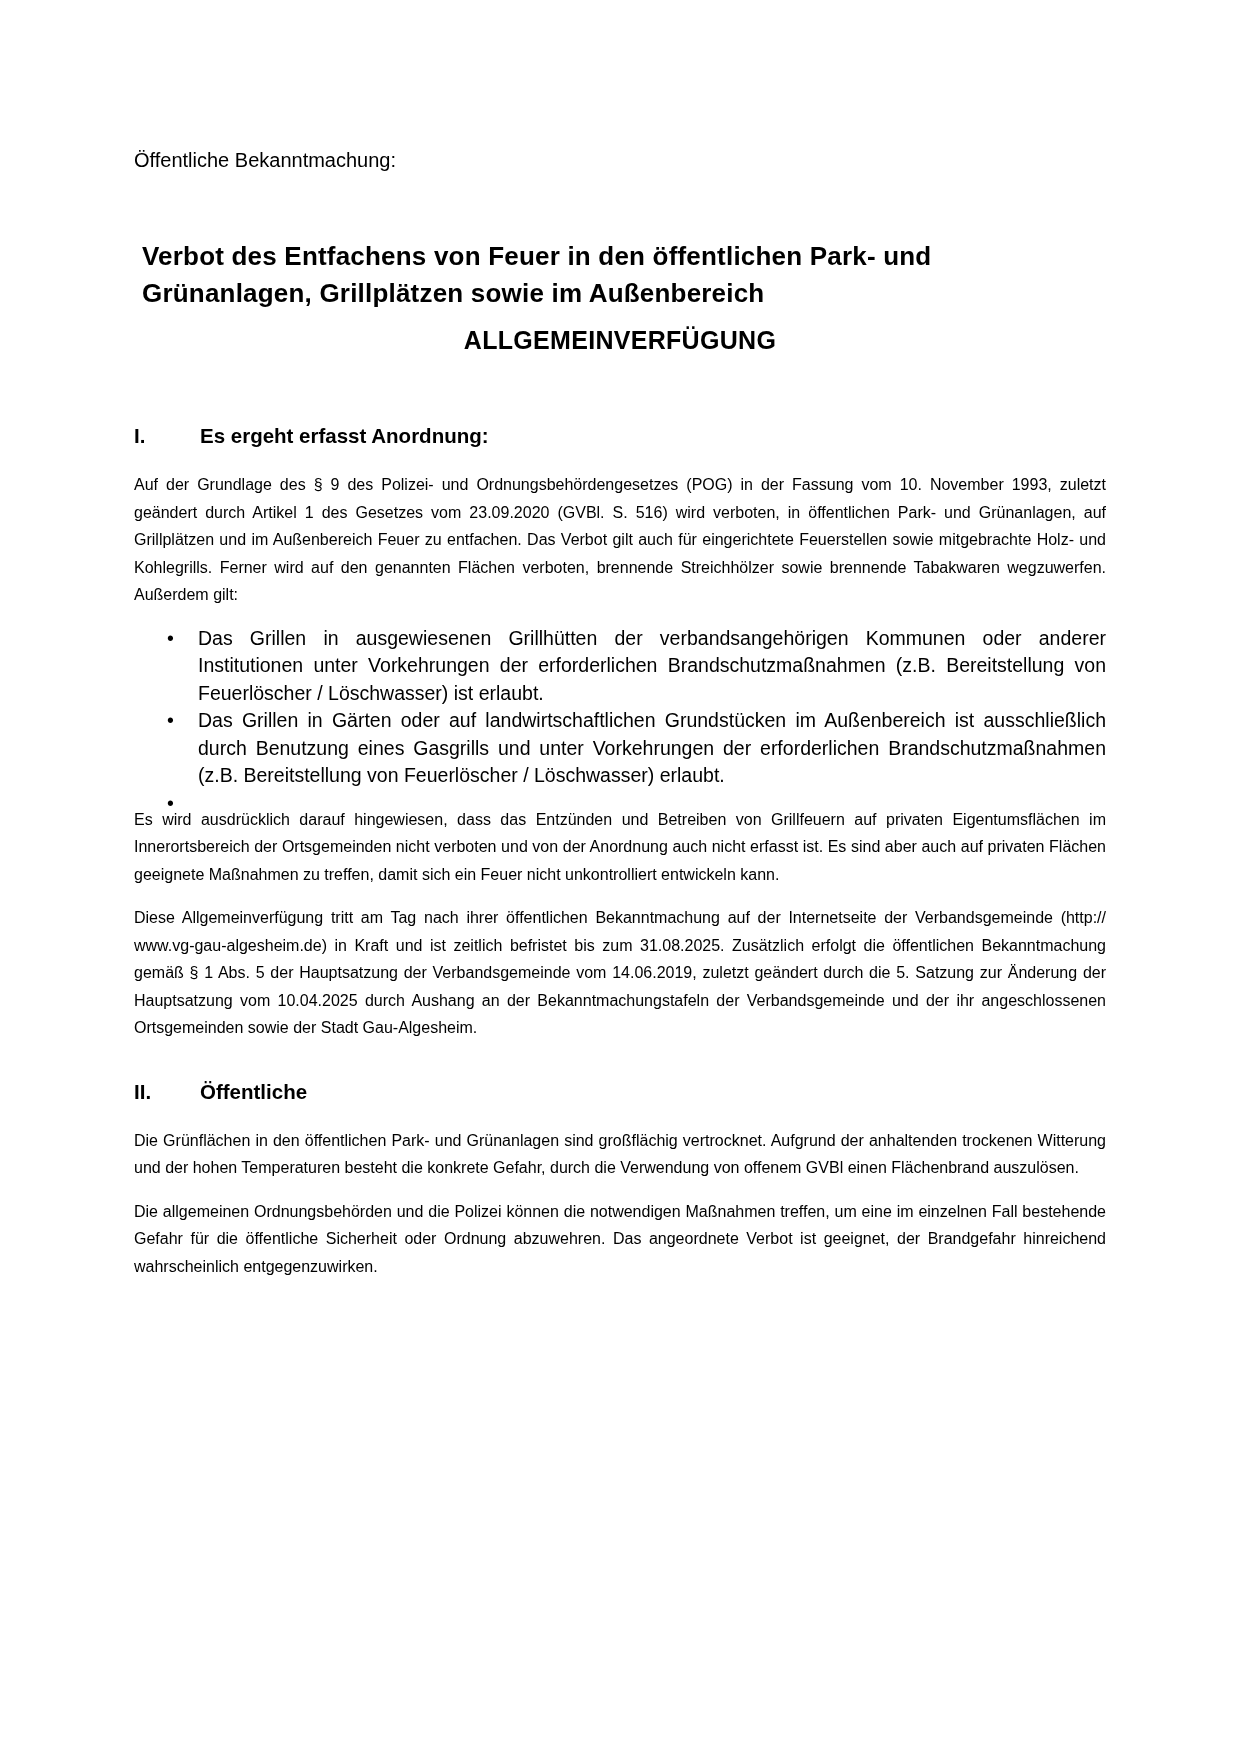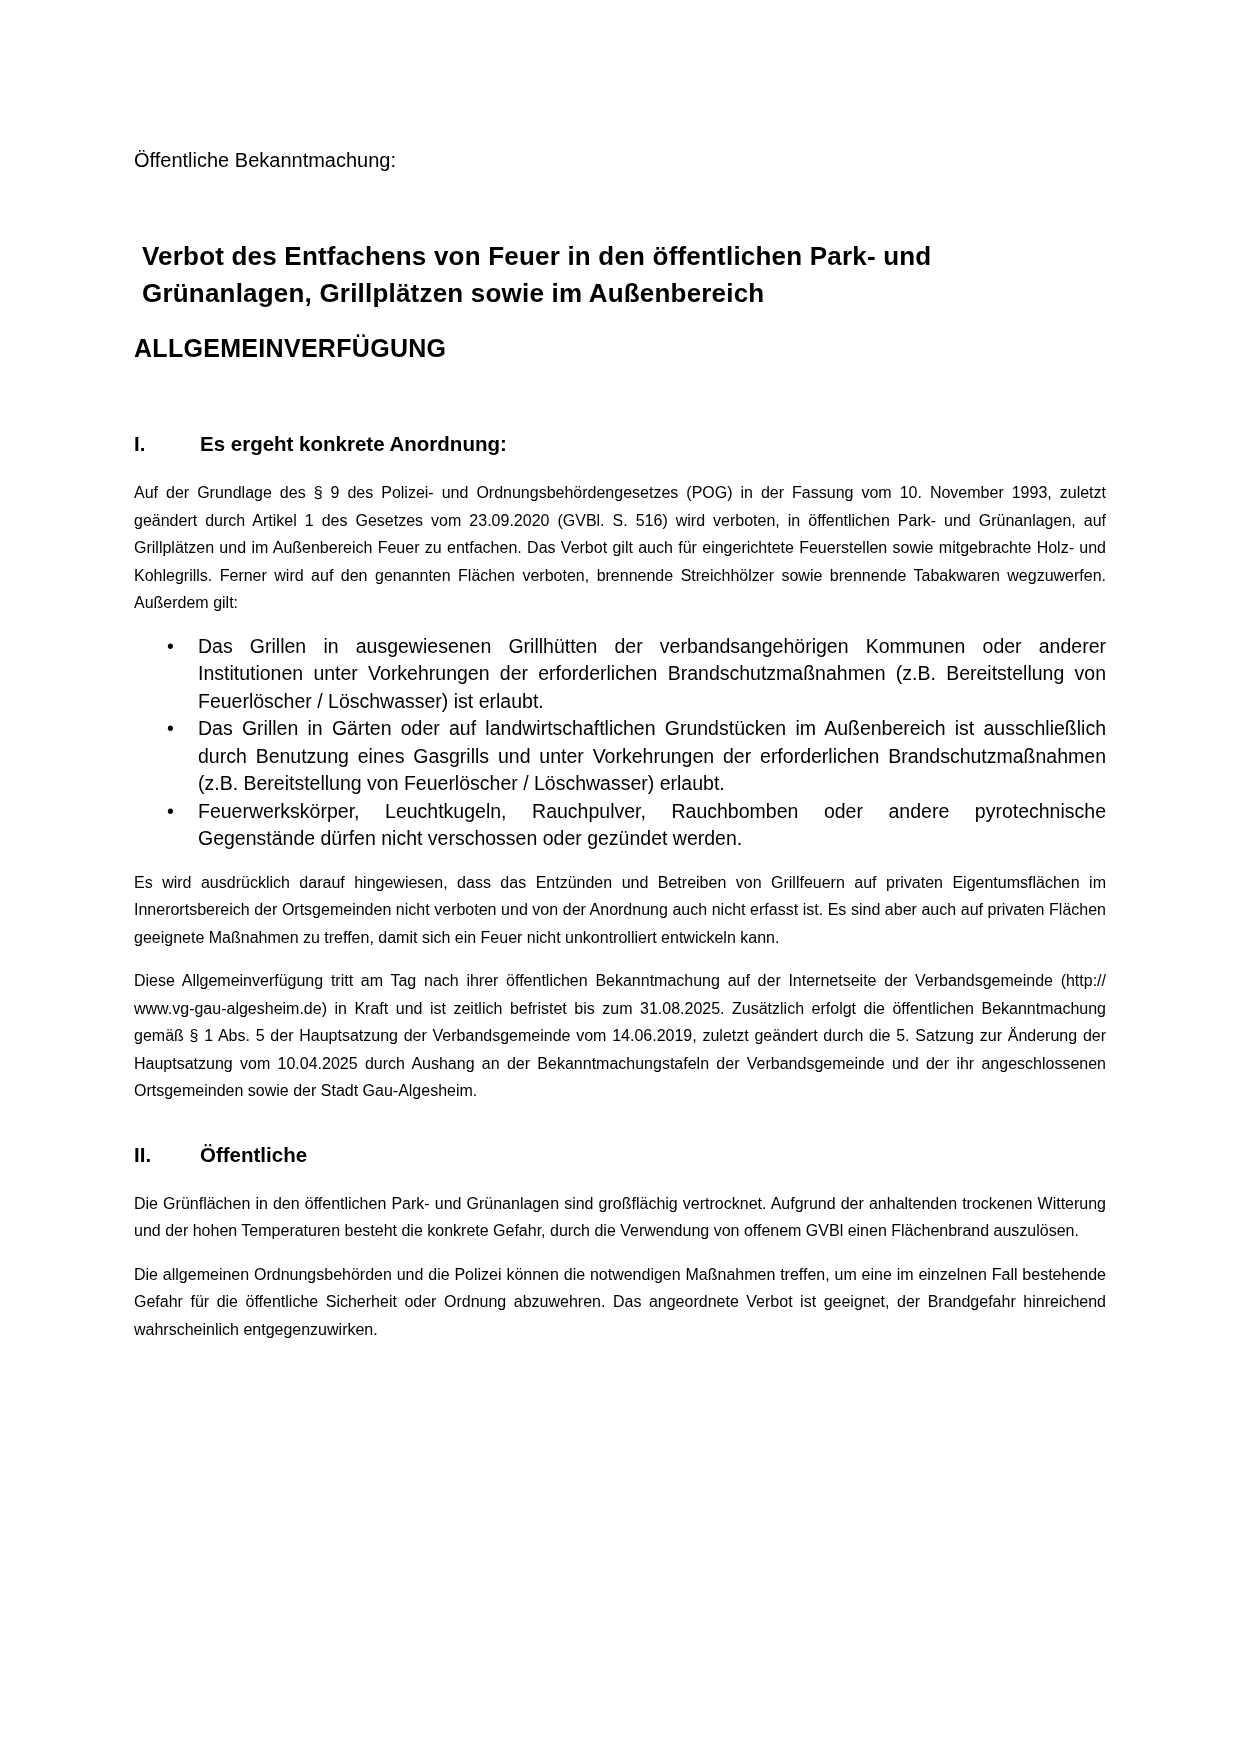--- a/index.html
+++ b/index.html
@@ -26,25 +26,26 @@
     font-weight: 400;
   }
   .doc-title {
     margin: 66px 0 0 8px;
     font-size: 26px;
     line-height: 37px;
     font-weight: 700;
     letter-spacing: 0.2px;
   }
   .doc-subtitle {
-    margin: 20px 0 0 0;
+    margin: 12px 0 0 0;
     font-size: 25px;
     line-height: 32px;
     font-weight: 700;
     letter-spacing: 0.3px;
+    text-align: center;
   }
   .section-heading {
     display: flex;
     margin: 66px 0 22px 0;
     font-size: 20.5px;
     line-height: 27px;
     font-weight: 700;
   }
   .section-heading.second {
     margin-top: 36px;
@@ -83,37 +84,36 @@
 <div class="page">
 
   <p class="kicker">Öffentliche Bekanntmachung:</p>
 
   <h1 class="doc-title">Verbot des Entfachens von Feuer in den öffentlichen Park- und Grünanlagen, Grillplätzen sowie im Außenbereich</h1>
 
   <h2 class="doc-subtitle">ALLGEMEINVERFÜGUNG</h2>
 
   <div class="section-heading">
     <span class="sec-num">I.</span>
-    <span class="sec-title">Es ergeht konkrete Anordnung:</span>
+    <span class="sec-title">Es ergeht erfasst Anordnung:</span>
   </div>
 
   <p class="body">Auf der Grundlage des § 9 des Polizei- und Ordnungsbehördengesetzes (POG) in der Fassung vom 10. November 1993, zuletzt geändert durch Artikel 1 des Gesetzes vom 23.09.2020 (GVBl. S. 516) wird verboten, in öffentlichen Park- und Grünanlagen, auf Grillplätzen und im Außenbereich Feuer zu entfachen. Das Verbot gilt auch für eingerichtete Feuerstellen sowie mitgebrachte Holz- und Kohlegrills. Ferner wird auf den genannten Flächen verboten, brennende Streichhölzer sowie brennende Tabakwaren wegzuwerfen. Außerdem gilt:</p>
 
   <ul class="bullets">
     <li>
       <span class="bullet-dot">•</span>
       <span>Das Grillen in ausgewiesenen Grillhütten der verbandsangehörigen Kommunen oder anderer Institutionen unter Vorkehrungen der erforderlichen Brandschutzmaßnahmen (z.B. Bereitstellung von Feuerlöscher / Löschwasser) ist erlaubt.</span>
     </li>
     <li>
       <span class="bullet-dot">•</span>
       <span>Das Grillen in Gärten oder auf landwirtschaftlichen Grundstücken im Außenbereich ist ausschließlich durch Benutzung eines Gasgrills und unter Vorkehrungen der erforderlichen Brandschutzmaßnahmen (z.B. Bereitstellung von Feuerlöscher / Löschwasser) erlaubt.</span>
     </li>
     <li>
       <span class="bullet-dot">•</span>
-      <span>Feuerwerkskörper, Leuchtkugeln, Rauchpulver, Rauchbomben oder andere pyrotechnische Gegenstände dürfen nicht verschossen oder gezündet werden.</span>
     </li>
   </ul>
 
   <p class="body">Es wird ausdrücklich darauf hingewiesen, dass das Entzünden und Betreiben von Grillfeuern auf privaten Eigentumsflächen im Innerortsbereich der Ortsgemeinden nicht verboten und von der Anordnung auch nicht erfasst ist. Es sind aber auch auf privaten Flächen geeignete Maßnahmen zu treffen, damit sich ein Feuer nicht unkontrolliert entwickeln kann.</p>
 
   <p class="body">Diese Allgemeinverfügung tritt am Tag nach ihrer öffentlichen Bekanntmachung auf der Internetseite der Verbandsgemeinde (http:// www.vg-gau-algesheim.de) in Kraft und ist zeitlich befristet bis zum 31.08.2025. Zusätzlich erfolgt die öffentlichen Bekanntmachung gemäß § 1 Abs. 5 der Hauptsatzung der Verbandsgemeinde vom 14.06.2019, zuletzt geändert durch die 5. Satzung zur Änderung der Hauptsatzung vom 10.04.2025 durch Aushang an der Bekanntmachungstafeln der Verbandsgemeinde und der ihr angeschlossenen Ortsgemeinden sowie der Stadt Gau-Algesheim.</p>
 
   <div class="section-heading second">
     <span class="sec-num">II.</span>
     <span class="sec-title">Öffentliche</span>

